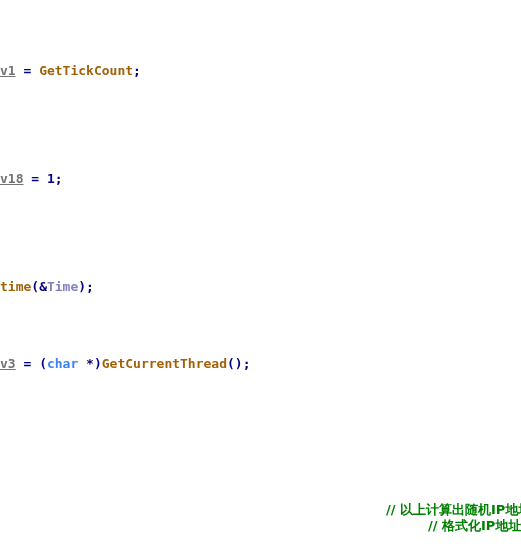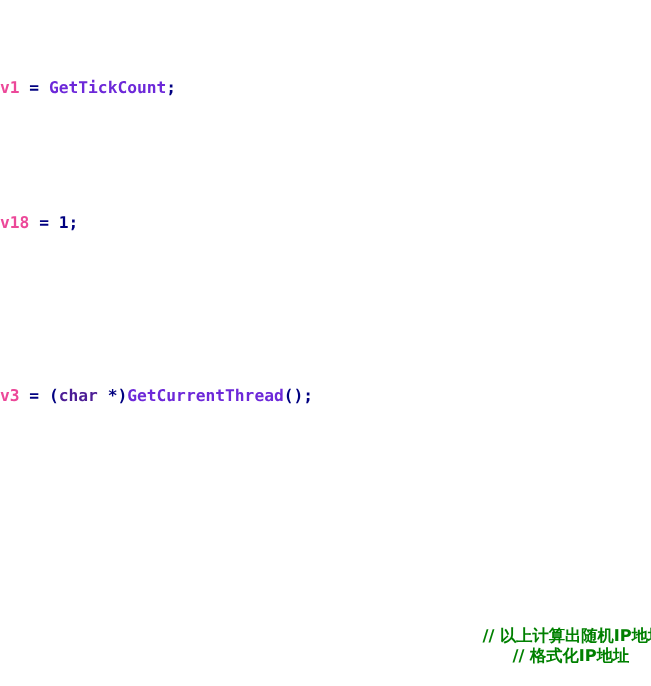--- a/index.html
+++ b/index.html
@@ -23,25 +23,25 @@
     box-sizing: border-box;
   }
   .ln {
     height: 15.45px;
     white-space: pre;
     display: block;
     overflow: visible;
   }
   
   .t-var   { color: #8080c0; }          
-  .t-varm  { color: #ec4899; }          
-  .t-fnl   { color: #6d28d9; }          
+  .t-varm  { color: #737373; text-decoration: underline; }          
+  .t-fnl   { color: #a16207; }          
   .t-num   { color: #000080; }          
   .t-punc  { color: #000080; }          
-  .t-type  { color: #4c1d95; }          
+  .t-type  { color: #3b82f6; }          
   .cmt-cn  {
     color: #008000;
     font-family: "DejaVu Sans", "Liberation Sans", sans-serif;
     font-weight: bold;
     font-size: 13px;
   }
 </style>
 </head>
 <body>
 
@@ -51,20 +51,21 @@
   <div class="ln"><span class="t-varm">v1</span><span class="t-punc"> = </span><span class="t-fnl">GetTickCount</span><span class="t-punc">;</span></div>
 
   
 
   
   <div class="ln"><span class="t-varm">v18</span><span class="t-punc"> = </span><span class="t-num">1</span><span class="t-punc">;</span></div>
 
   
 
   
+  <div class="ln"><span class="t-fnl">time</span><span class="t-punc">(&amp;</span><span class="t-var">Time</span><span class="t-punc">);</span></div>
 
   
   <div class="ln"><span class="t-varm">v3</span><span class="t-punc"> = (</span><span class="t-type">char</span><span class="t-punc"> *)</span><span class="t-fnl">GetCurrentThread</span><span class="t-punc">();</span></div>
 
   
 
   
   
 
   
@@ -147,15 +148,15 @@
 
   
   
 
   
   
 
   
   <div class="cmt-cn" style="position:absolute; left:386px; top:502px;">// 以上计算出随机IP地址</div>
 
-  <div class="cmt-cn" style="position:absolute; left:410px; top:518px;">// 格式化IP地址</div>
+  <div class="cmt-cn" style="position:absolute; left:428px; top:518px;">// 格式化IP地址</div>
 
 </div>
 
 </body></html>

